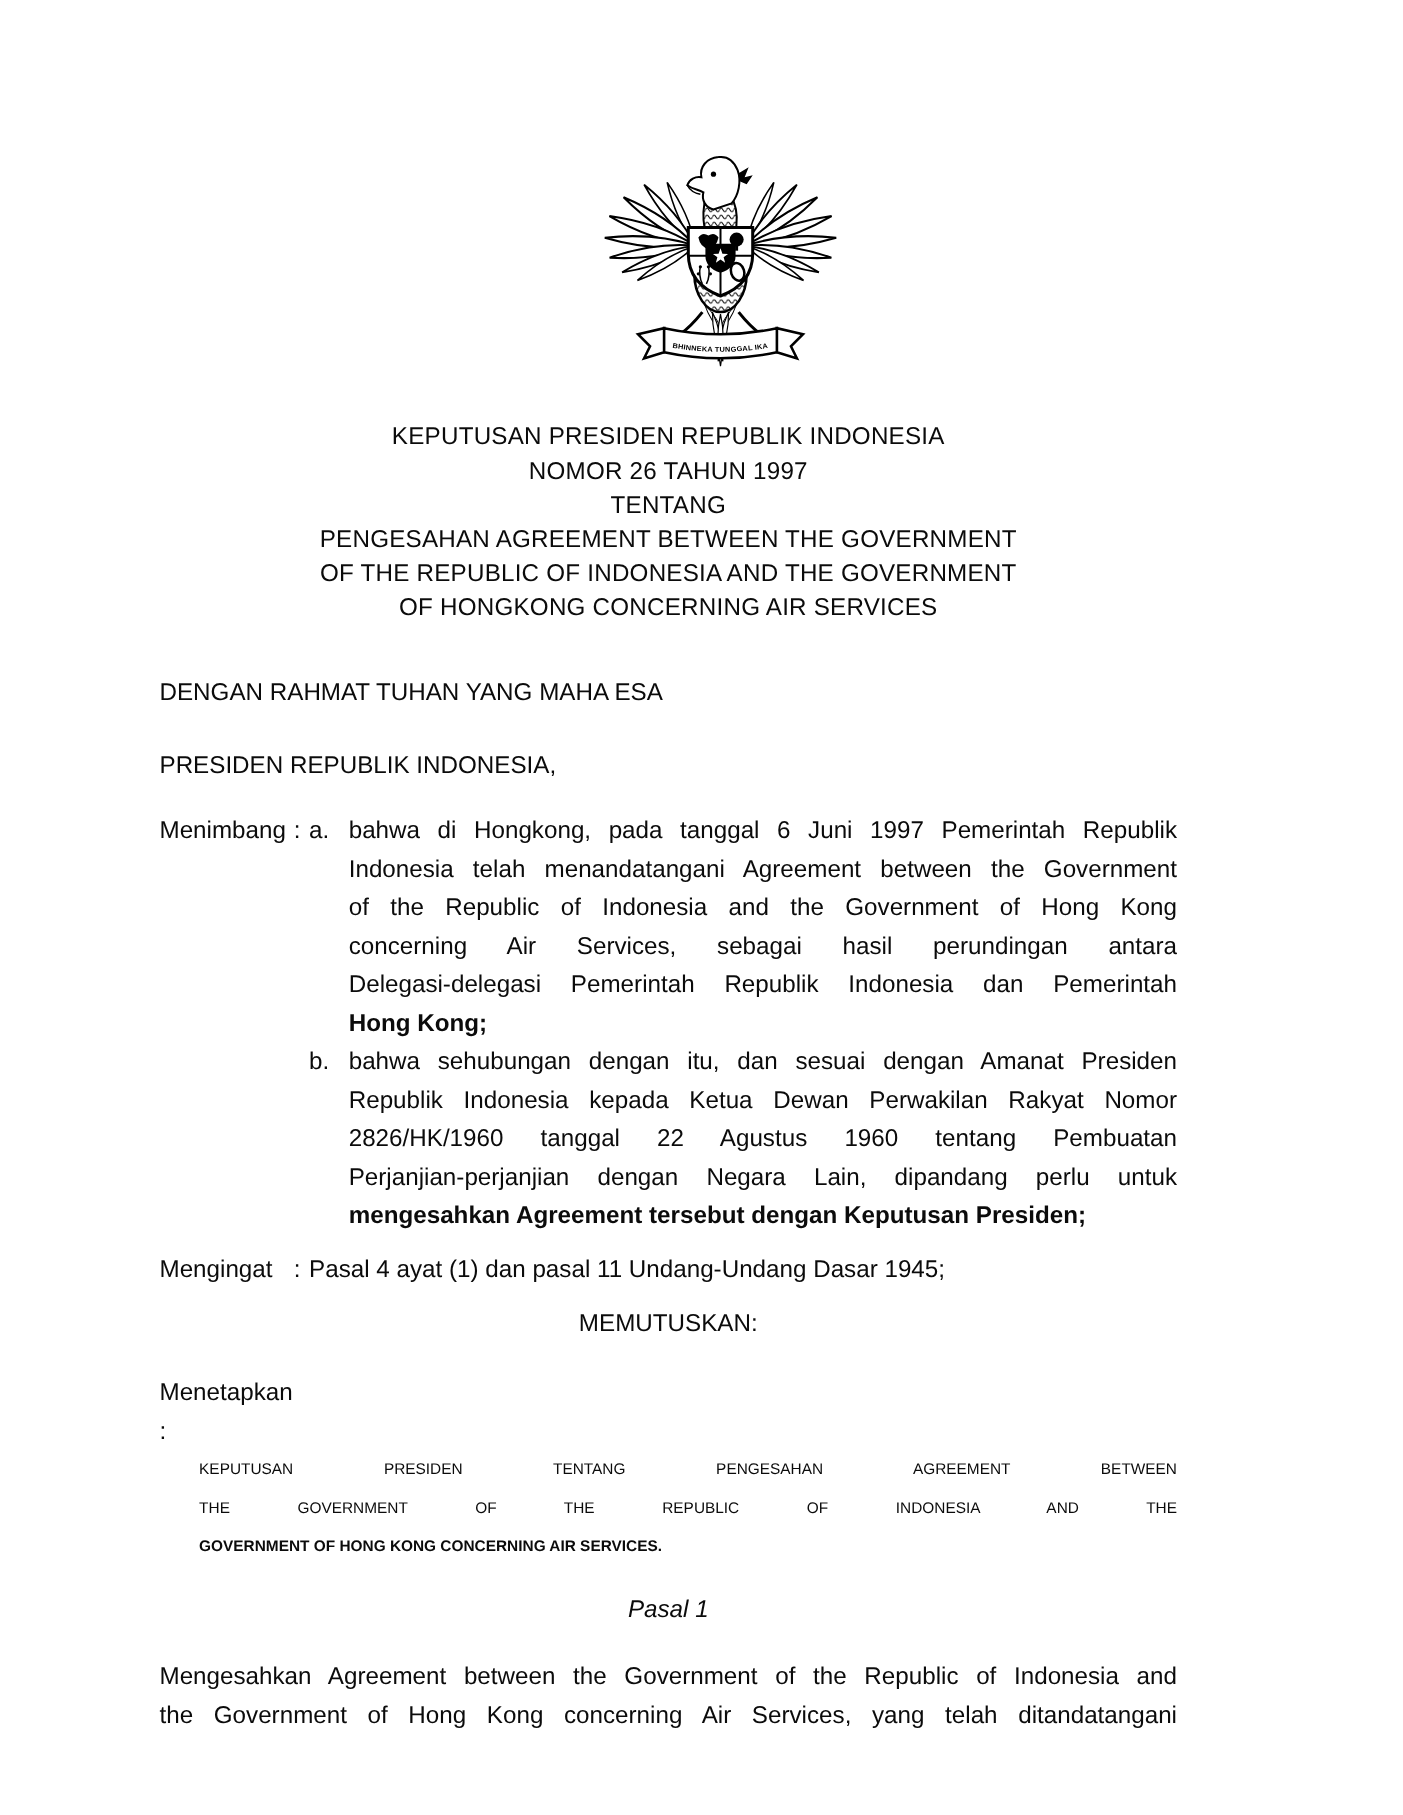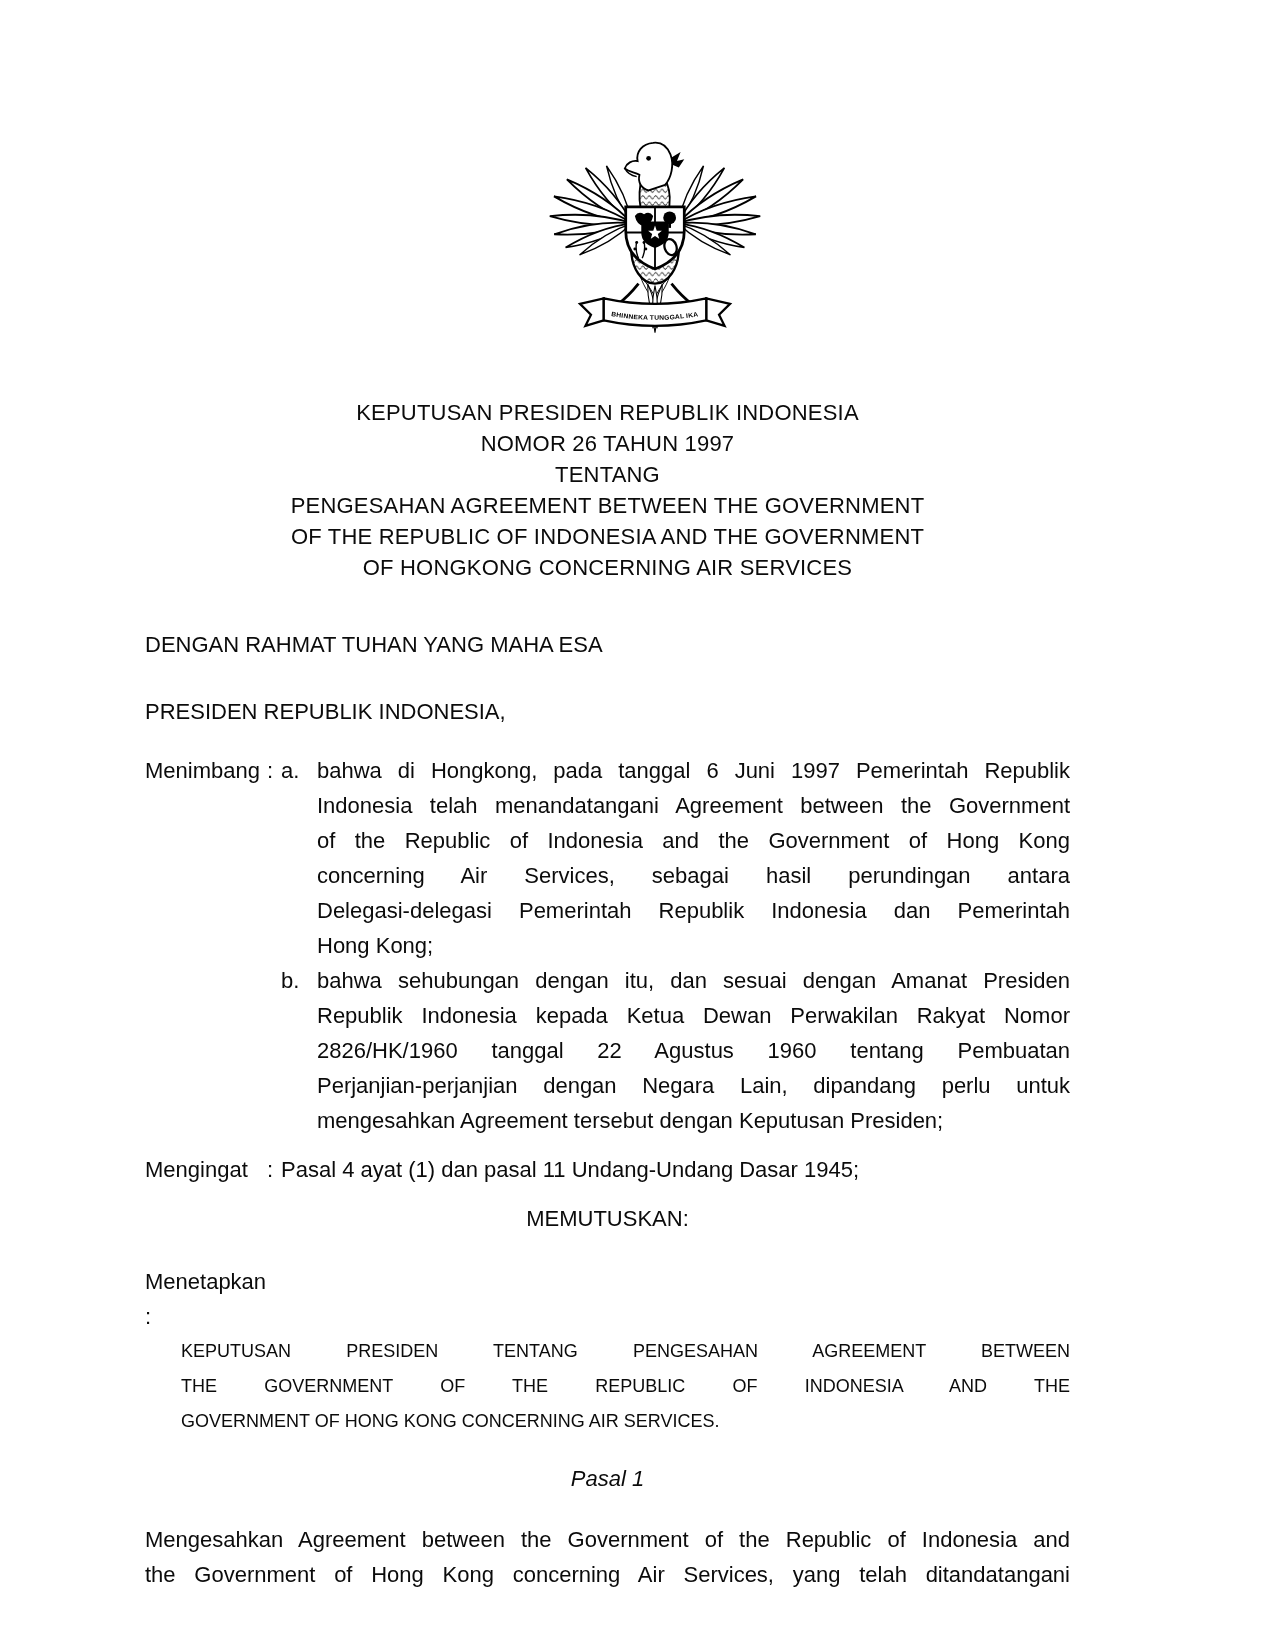--- a/index.html
+++ b/index.html
@@ -19,48 +19,48 @@
     height: 1650px;
     padding: 130px 205px 0 145px;
   }
   .emblem-wrap {
     width: 220px;
     height: 215px;
     margin-left: 400px;
   }
   .emblem-wrap svg { display: block; }
   .title-block {
-    margin-top: 52px;
+    margin-top: 36px;
     text-align: center;
     line-height: 31px;
     letter-spacing: 0.2px;
   }
   .centered-line {
     text-align: left;
     line-height: 31px;
   }
   .invocation { margin-top: 46px; }
   .authority  { margin-top: 36px; }
 
   .clause { display: flex; line-height: 35px; }
   .clause-label { width: 122px; flex: none; }
   .clause-colon { width: 14px; flex: none; text-align: left; }
   .clause-body  { flex: 1; min-width: 0; }
 
   .menimbang-block  { margin-top: 26px; }
   .mengingat-block  { margin-top: 14px; }
   .menetapkan-block { margin-top: 28px; flex-direction: column; }
-  .menetapkan-block .clause-body { padding-left: 36px; font-size: 18px; }
+  .menetapkan-block .clause-body { padding-left: 36px; font-size: 14px; }
 
   .consider-item { display: flex; }
   .item-marker { width: 36px; flex: none; }
   .item-lines  { flex: 1; min-width: 0; }
 
   .jline { text-align: justify; text-align-last: justify; white-space: nowrap; }
-  .jline-last { text-align: left; }
+  .jline-last { text-align: left; font-weight: bold; }
 
   .memutuskan-heading {
     margin-top: 14px;
     text-align: center;
     line-height: 35px;
   }
   .pasal-heading {
     margin-top: 22px;
     text-align: center;
     line-height: 35px;

